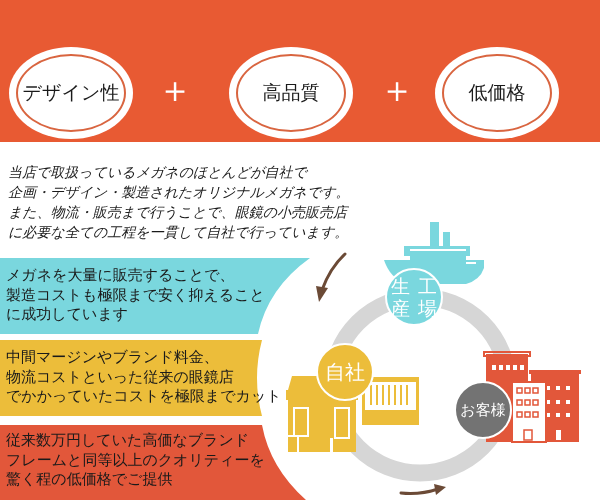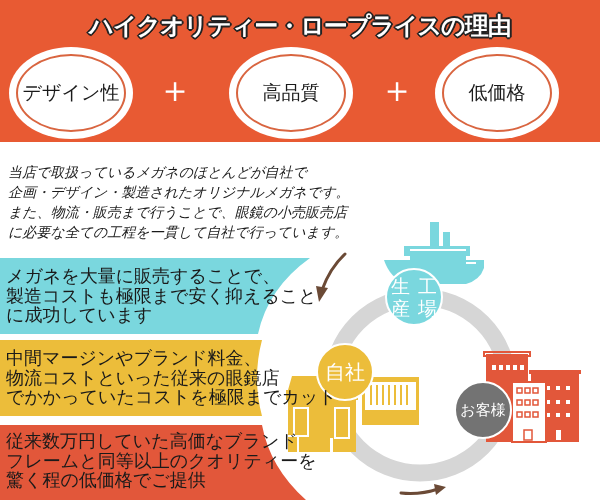--- a/index.html
+++ b/index.html
@@ -32,40 +32,39 @@
   }
 
   .intro {
     position: absolute; left: 8px; top: 162px; width: 400px;
     font-size: 14px; line-height: 20px; color: #1a1a1a;
   }
   .intro div { white-space: nowrap; font-style: italic; }
 
   .banner {
     position: absolute; left: 0; width: 310px; padding: 8px 10px 0 6px;
-    font-size: 18px; line-height: 19.5px; color: #1a1a1a;
+    font-size: 15px; line-height: 19.5px; color: #1a1a1a;
   }
   .banner div { white-space: nowrap; position: relative; z-index: 1; }
   .banner svg { position: absolute; left: 0; top: 0; z-index: 0; }
   .b1 { top: 258px; height: 76px; }
   .b2 { top: 340px; height: 76px; }
   .b3 { top: 423px; height: 77px; }
 
   .cycle { position: absolute; left: 280px; top: 210px; width: 320px; height: 290px; }
   .circle-label {
     position: absolute; border-radius: 50%; display: flex; flex-direction: row;
     align-items: center; justify-content: center; color: #ffffff; font-size: 20px;
     line-height: 22px; border: 2px solid #ffffff; text-align: center;
   }
 </style>
 </head>
 <body>
 
 <div class="header">
-  <div class="header-title">ハイクオリティー・ロープライスの理由</div>
 
   <div class="pill" style="left:12px;">
     <span>デザイン性</span>
   </div>
   <div class="plus" style="left:157px;">＋</div>
   <div class="pill" style="left:232px;">
     <span>高品質</span>
   </div>
   <div class="plus" style="left:379px;">＋</div>
   <div class="pill" style="left:438px;">

